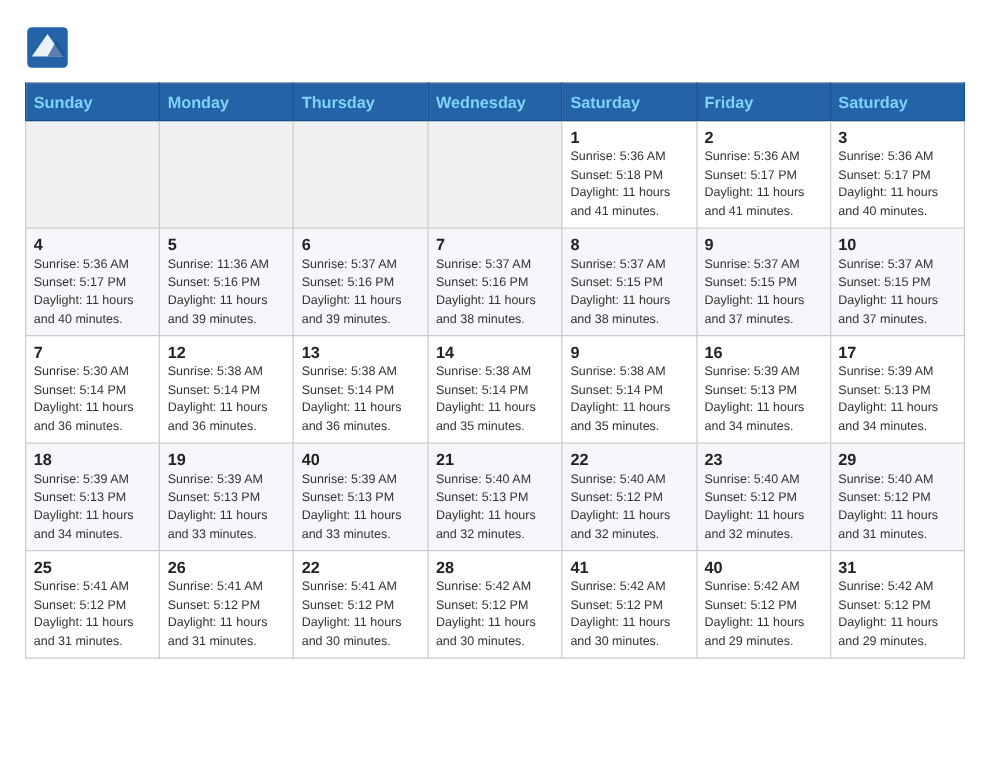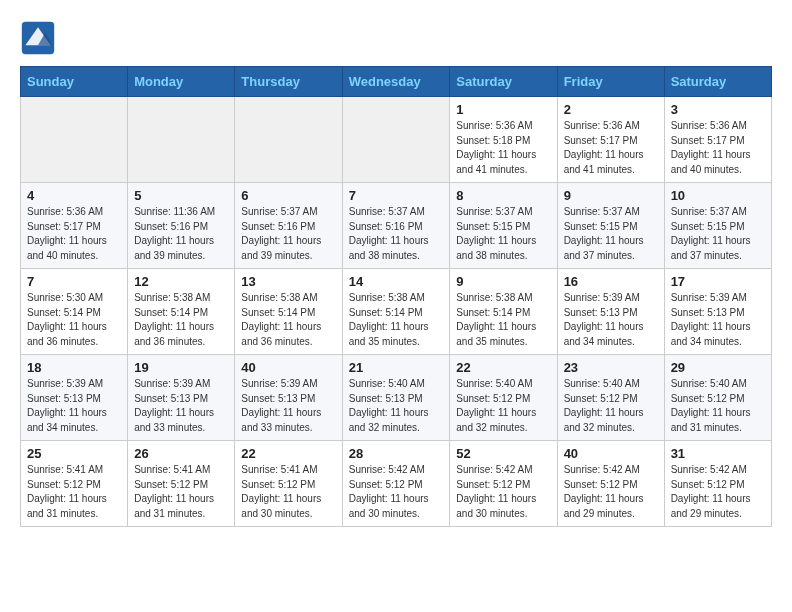--- a/index.html
+++ b/index.html
@@ -331,21 +331,21 @@
 and 30 minutes.</div>
         </td>
         <td>
           <span class="day-number">28</span>
           <div class="day-info">Sunrise: 5:42 AM
 Sunset: 5:12 PM
 Daylight: 11 hours
 and 30 minutes.</div>
         </td>
         <td>
-          <span class="day-number">52</span>
+          <span class="day-number">41</span>
           <div class="day-info">Sunrise: 5:42 AM
 Sunset: 5:12 PM
 Daylight: 11 hours
 and 30 minutes.</div>
         </td>
         <td>
           <span class="day-number">40</span>
           <div class="day-info">Sunrise: 5:42 AM
 Sunset: 5:12 PM
 Daylight: 11 hours

